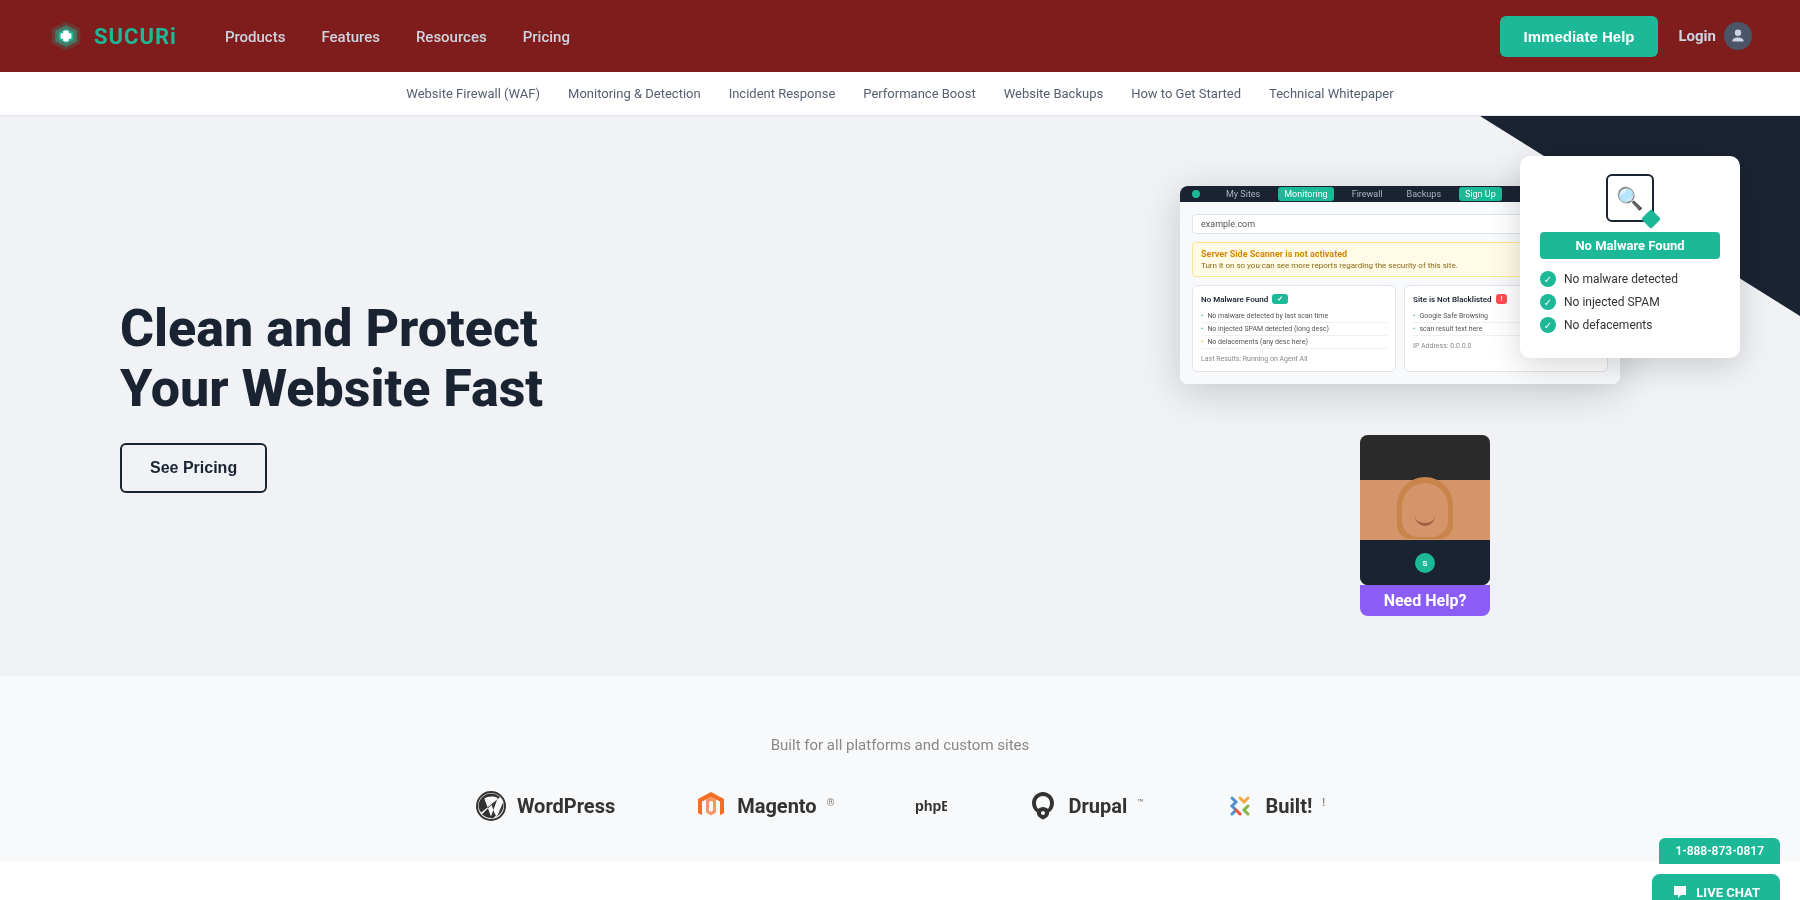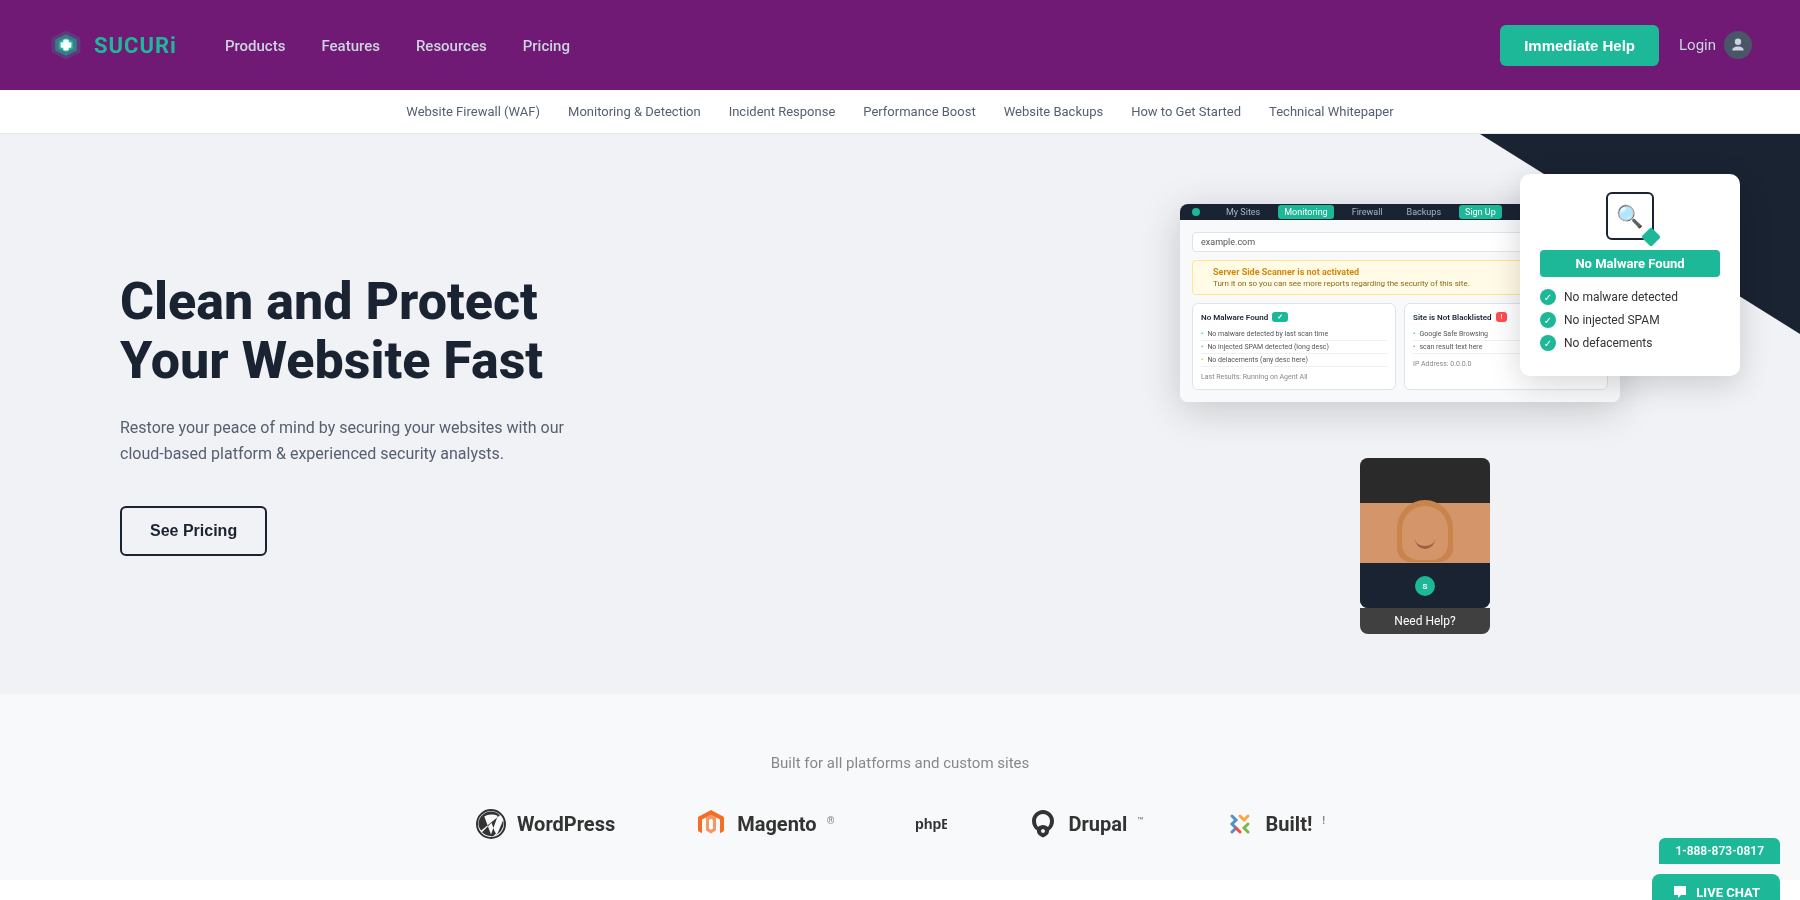--- a/index.html
+++ b/index.html
@@ -1,21 +1,21 @@
 <!DOCTYPE html>
 <html><head>
   <meta charset="utf-8">
   <style>
     *, *::before, *::after { box-sizing: border-box; margin: 0; padding: 0; }
     body { font-family: -apple-system, BlinkMacSystemFont, 'Segoe UI', Roboto, Arial, sans-serif; background: #fff; overflow-x: hidden; }
 
     
     .navbar {
-      background: #701a75;
-      height: 90px;
+      background: #7f1d1d;
+      height: 72px;
       display: flex;
       align-items: center;
       padding: 0 48px;
       justify-content: space-between;
       position: relative;
       z-index: 100;
     }
     .navbar-left { display: flex; align-items: center; gap: 48px; }
     .logo { display: flex; align-items: center; gap: 10px; text-decoration: none; }
     .logo-icon {
@@ -36,21 +36,21 @@
       background: #1db897;
       color: #fff;
       border: none;
       padding: 12px 24px;
       border-radius: 6px;
       font-size: 15px;
       font-weight: 600;
       cursor: pointer;
       white-space: nowrap;
     }
-    .login-area { display: flex; align-items: center; gap: 8px; color: #cdd4e0; font-size: 15px; cursor: pointer; }
+    .login-area { display: flex; align-items: center; gap: 8px; color: #cdd4e0; font-size: 15px; cursor: pointer; font-weight: bold; }
     .user-icon {
       width: 28px; height: 28px;
       background: #4a5568;
       border-radius: 50%;
       display: flex; align-items: center; justify-content: center;
       color: #cdd4e0;
       font-size: 14px;
     }
 
     
@@ -172,21 +172,21 @@
       border-radius: 4px;
       padding: 4px 8px;
       font-size: 9px;
       color: #555;
       margin-bottom: 8px;
     }
     .dash-alert {
       background: #fffbe6;
       border: 1px solid #ffe58f;
       border-radius: 4px;
-      padding: 6px 20px;
+      padding: 6px 8px;
       font-size: 8px;
       color: #8a6914;
       margin-bottom: 8px;
     }
     .dash-alert-title { font-weight: 700; font-size: 9px; color: #d48806; margin-bottom: 2px; }
     .dash-grid { display: grid; grid-template-columns: 1fr 1fr; gap: 8px; }
     .dash-panel {
       background: #fff;
       border: 1px solid #e0e3e8;
       border-radius: 6px;
@@ -274,26 +274,26 @@
     }
     .support-avatar-img {
       width: 130px;
       height: 150px;
       border-radius: 8px;
       background: linear-gradient(180deg, #c8a882 0%, #a07850 60%, #2a2a2a 100%);
       overflow: hidden;
       position: relative;
     }
     .support-label {
-      background: #404040;
+      background: #8b5cf6;
       color: #fff;
       text-align: center;
       padding: 6px;
-      font-size: 12px;
-      font-weight: 400;
+      font-size: 16px;
+      font-weight: 700;
       border-radius: 0 0 8px 8px;
     }
 
     
     .platforms {
       background: #f8f9fa;
       padding: 60px 48px 40px;
       text-align: center;
     }
     .platforms-subtitle {
@@ -392,21 +392,20 @@
   <a href="#">Website Backups</a>
   <a href="#">How to Get Started</a>
   <a href="#">Technical Whitepaper</a>
 </div>
 
 <section class="hero">
   <div class="hero-dark-corner"></div>
 
   <div class="hero-content">
     <h1 class="hero-title">Clean and Protect Your Website Fast</h1>
-    <p class="hero-desc">Restore your peace of mind by securing your websites with our cloud-based platform &amp; experienced security analysts.</p>
     <div class="hero-buttons">
       <button class="btn-pricing">See Pricing</button>
     </div>
   </div>
 
   <div class="hero-visual">
 
     <div class="dashboard-mockup">
       <div class="dash-header">
         <div class="dash-dot" style="background:#1db897"></div>

